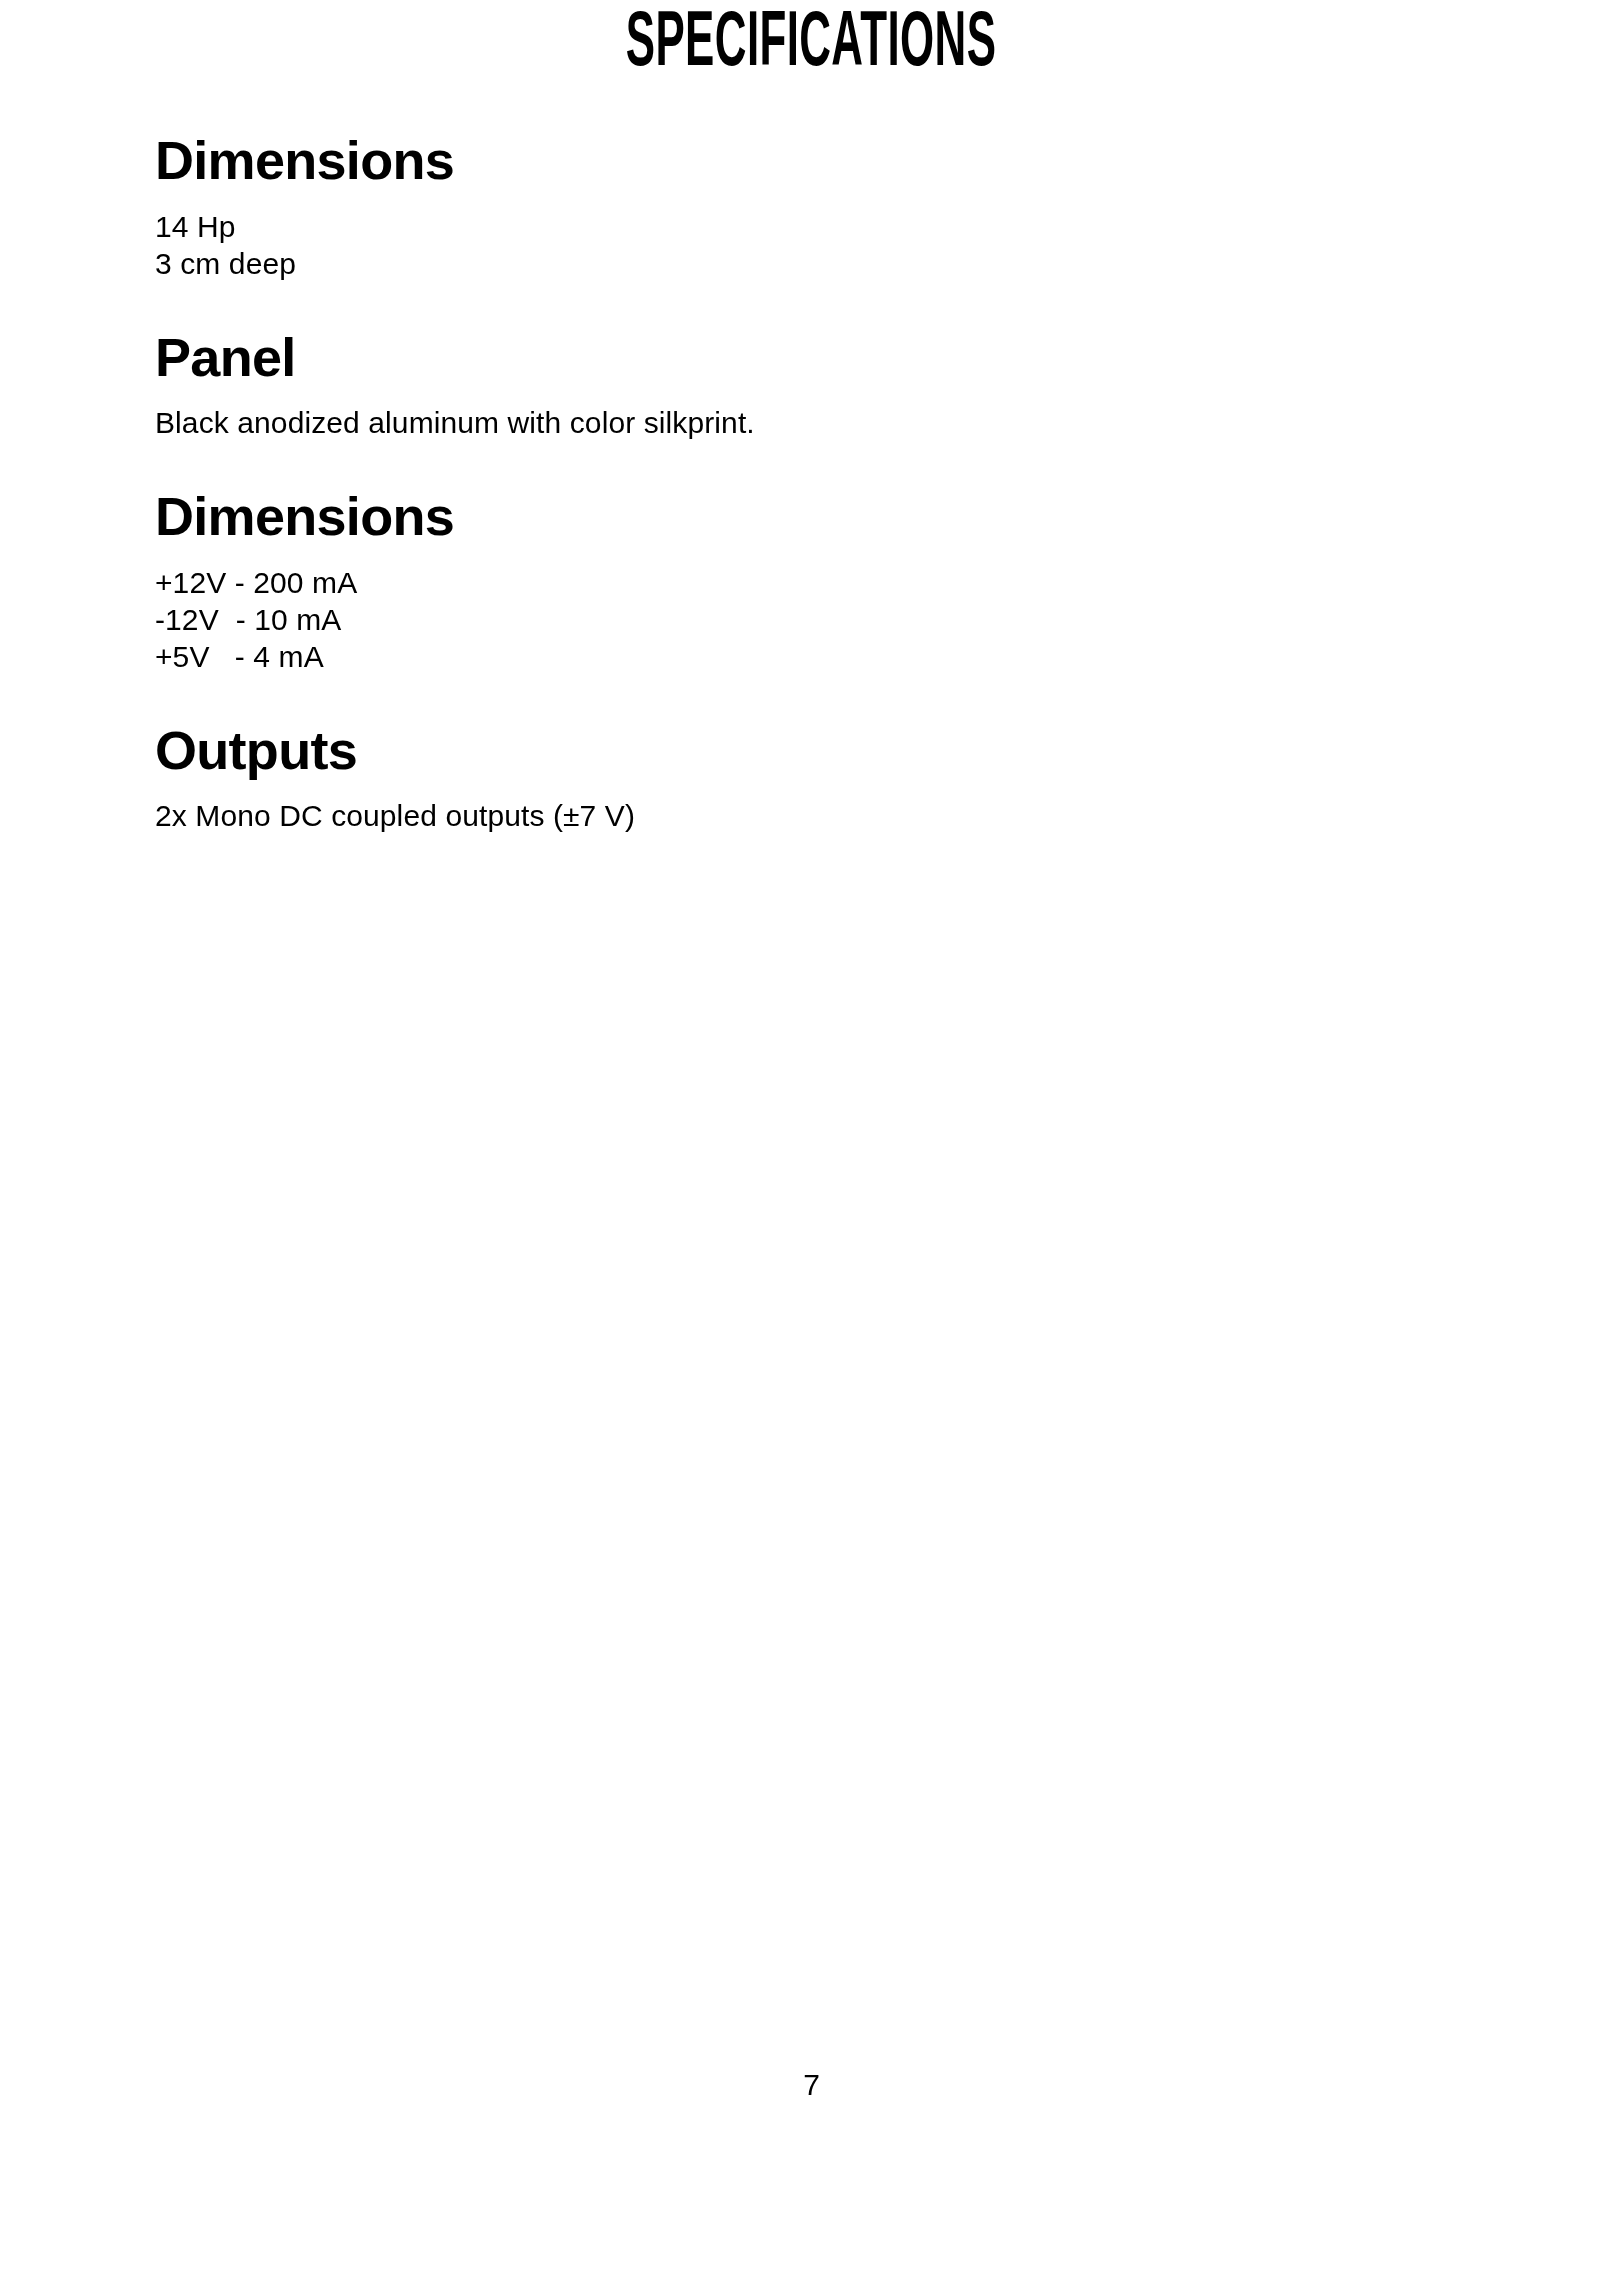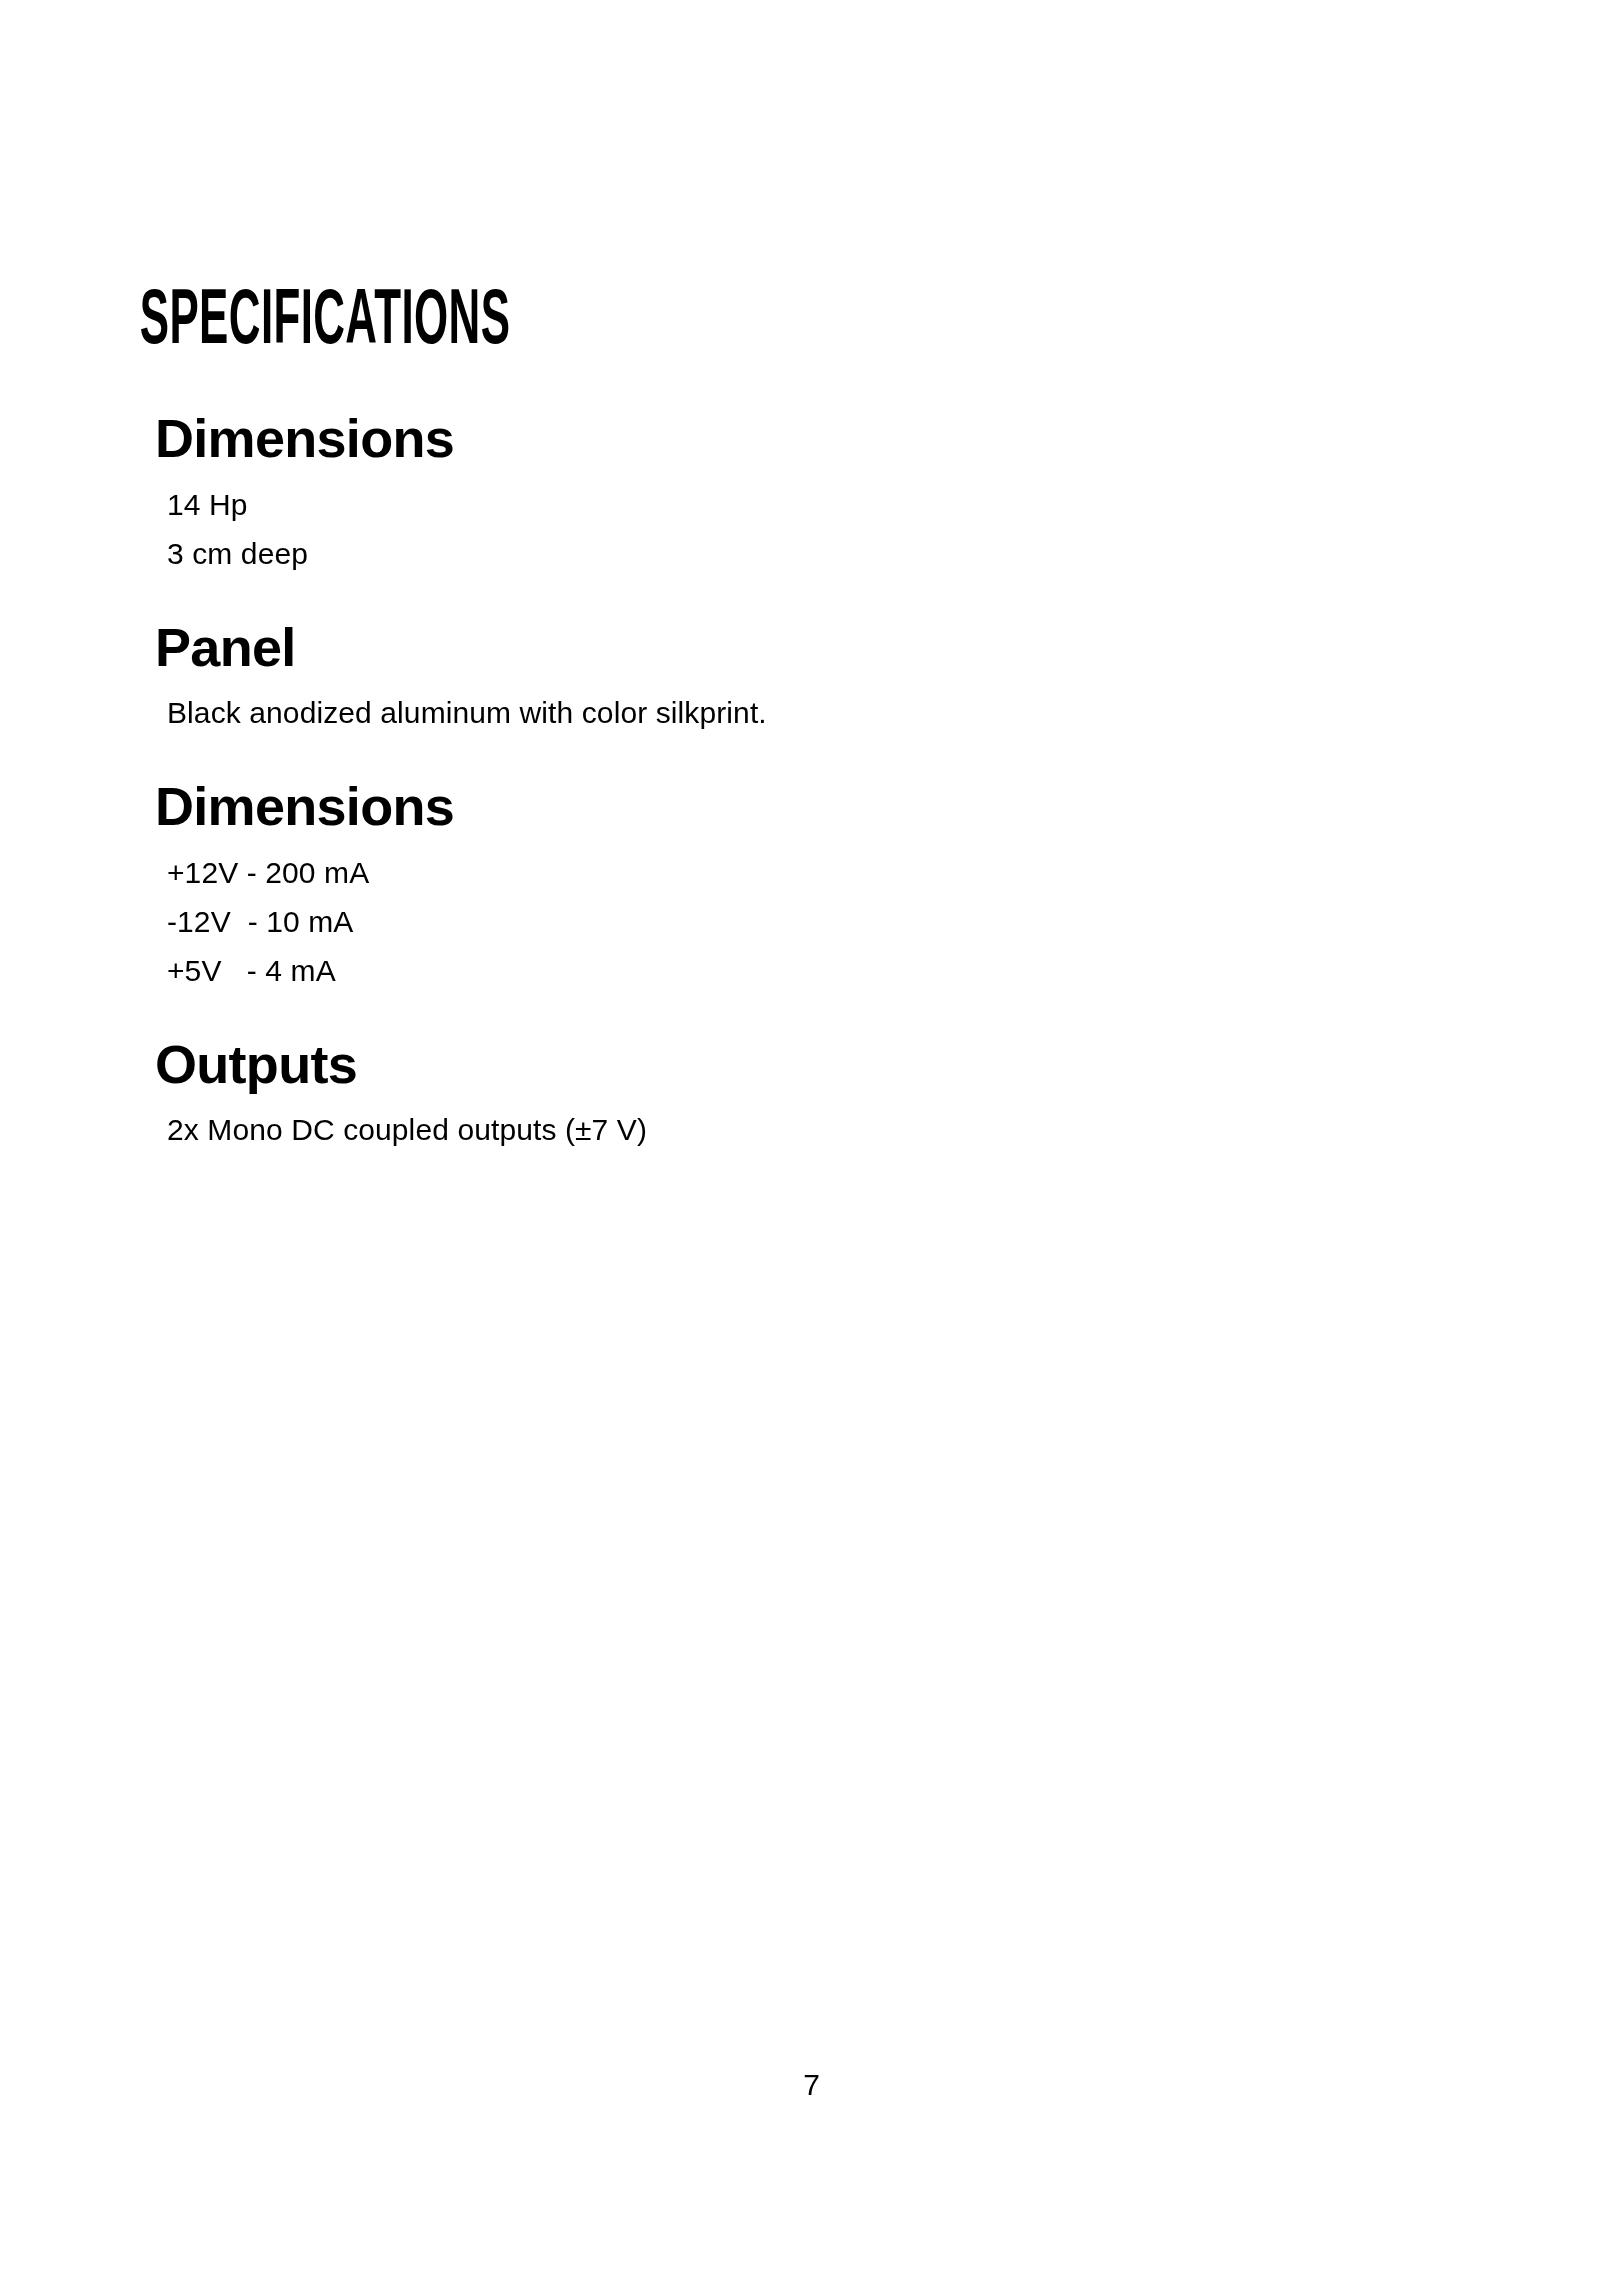--- a/index.html
+++ b/index.html
@@ -10,22 +10,21 @@
   .page {
     position: relative;
     width: 1623px;
     height: 2295px;
     background: #ffffff;
     color: #000000;
     font-family: "Liberation Sans", sans-serif;
     overflow: hidden;
   }
   .title-wrap {
-    margin-top: 278px;
-    text-align: left;
+    text-align: center;
     line-height: 77px;
     height: 77px;
   }
   .doc-title {
     display: inline-block;
     font-size: 77px;
     font-weight: 700;
     line-height: 77px;
     letter-spacing: 0.7px;
     transform: scaleX(0.57);
@@ -41,21 +40,21 @@
     line-height: 47px;
     margin: 52px 0 23.6px 0;
     letter-spacing: -0.7px;
   }
   .content .spec-section:first-child .spec-heading {
     margin-top: 60px;
   }
   .spec-line {
     font-size: 30px;
     line-height: 37px;
-    margin: 12px;
+    margin: 0;
     white-space: pre-wrap;
     letter-spacing: 0.1px;
   }
   .page-number {
     position: absolute;
     top: 2066px;
     left: 0;
     right: 0;
     text-align: center;
     font-size: 30px;

